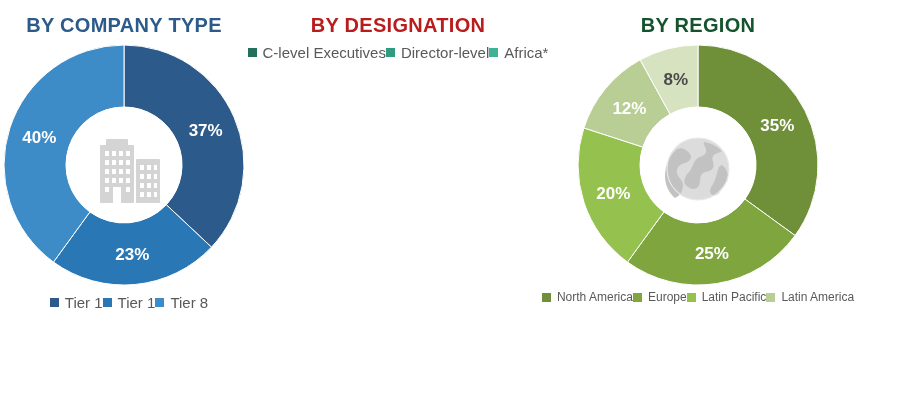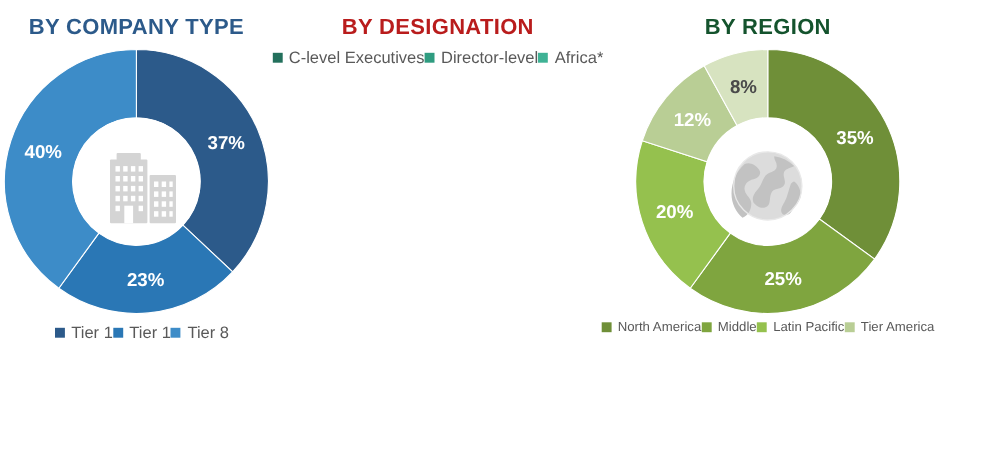--- a/index.html
+++ b/index.html
@@ -227,26 +227,26 @@
           </g>
       </svg>
     </div>
     <div class="legend tight" id="legend-2">
         <div class="legend-row">
           <span class="legend-swatch" style="background: rgb(111, 143, 56);"></span>
           <span class="legend-text">North America</span>
         </div>
         <div class="legend-row">
           <span class="legend-swatch" style="background: rgb(127, 165, 63);"></span>
-          <span class="legend-text">Middle</span>
+          <span class="legend-text">Europe</span>
         </div>
         <div class="legend-row">
           <span class="legend-swatch" style="background: rgb(149, 193, 78);"></span>
           <span class="legend-text">Latin Pacific</span>
         </div>
         <div class="legend-row">
           <span class="legend-swatch" style="background: rgb(185, 206, 149);"></span>
-          <span class="legend-text">Tier America</span>
+          <span class="legend-text">Latin America</span>
         </div>
       </div>
   </div>
 
 </div>
 
 </body></html>

